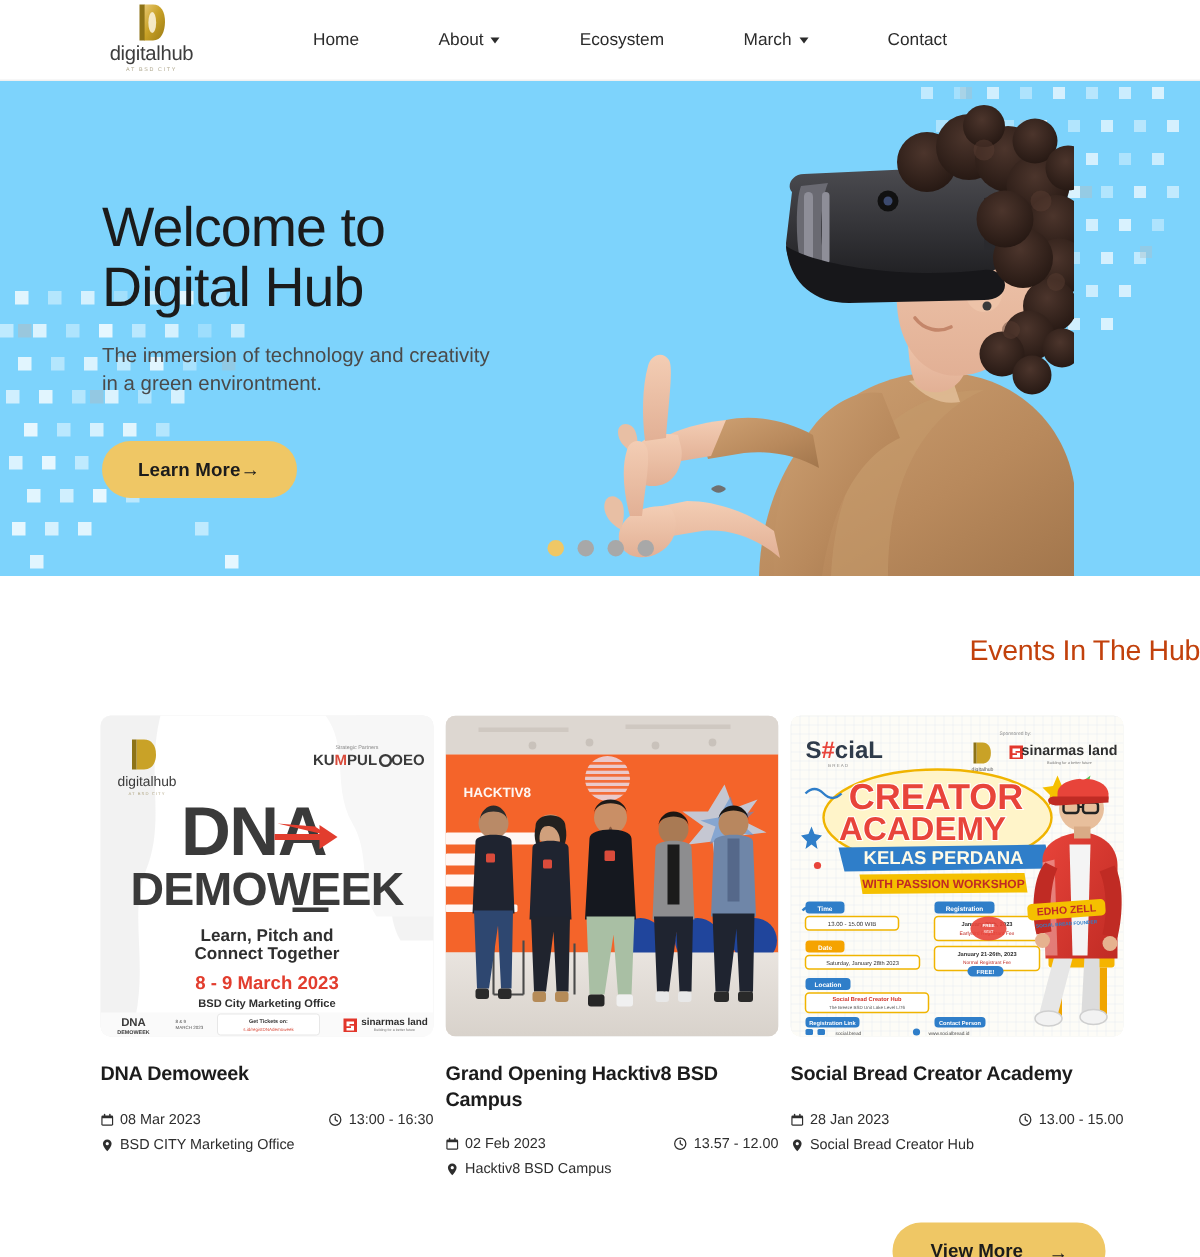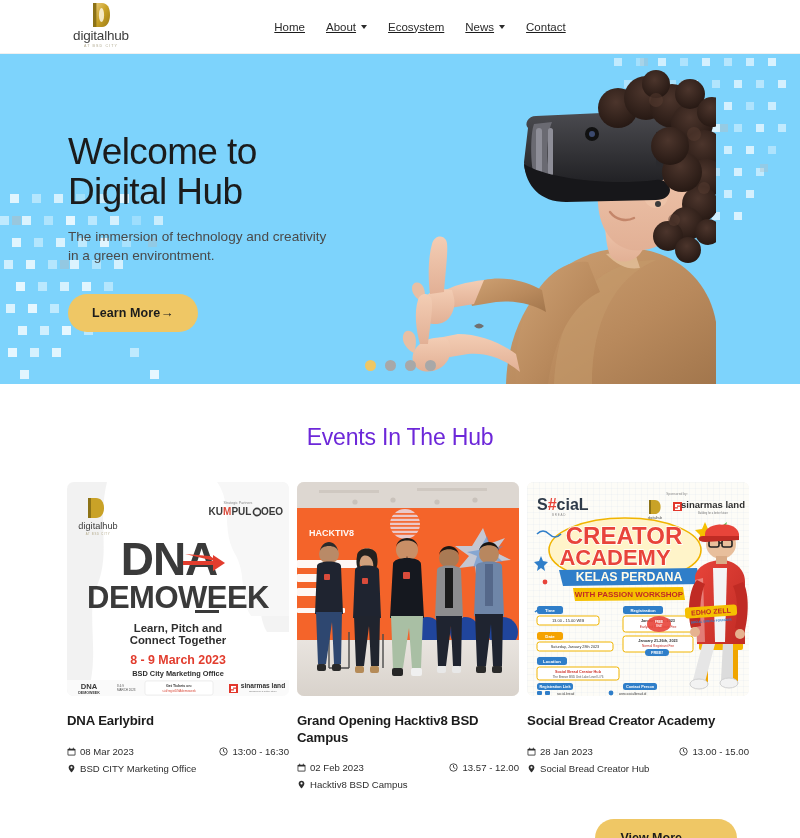--- a/index.html
+++ b/index.html
@@ -49,23 +49,22 @@
     font-size: 3.6px;
     letter-spacing: 1.1px;
     color: #b0a98f;
     margin-top: 1px;
     text-transform: uppercase;
   }
   .main-nav {
     margin: 0 auto;
     display: flex;
     align-items: center;
-    gap: 21px;
+    gap: 53px;
     padding-left: 40px;
-    text-decoration: underline;
   }
   .nav-link {
     font-size: 11.5px;
     color: #2b2b2b;
     text-decoration: none;
     display: inline-flex;
     align-items: center;
     gap: 5px;
     white-space: nowrap;
   }
@@ -163,24 +162,24 @@
     padding: 0;
   }
   .dot.is-active { background: #efc765; }
 
   
   .events {
     background: #ffffff;
     padding-top: 40px;
   }
   .events-title {
-    text-align: center;
-    font-size: 23px;
+    text-align: right;
+    font-size: 19px;
     font-weight: 400;
-    color: #6d28d9;
+    color: #c2410c;
     letter-spacing: -0.2px;
   }
   .events-grid {
     display: flex;
     gap: 8px;
     padding: 31px 62px 0 67px;
     align-items: flex-start;
   }
   .event-card {
     width: 222px;
@@ -273,21 +272,21 @@
       <span>Home</span>
     </a>
     <a class="nav-link" href="#">
       <span>About</span>
       <i class="caret"></i>
     </a>
     <a class="nav-link" href="#">
       <span>Ecosystem</span>
     </a>
     <a class="nav-link" href="#">
-      <span>News</span>
+      <span>March</span>
       <i class="caret"></i>
     </a>
     <a class="nav-link" href="#">
       <span>Contact</span>
     </a>
   </nav>
 </header>
 
 <section class="hero">
 
@@ -572,21 +571,21 @@
           <text x="112" y="205" font-family="Liberation Sans, sans-serif" font-size="3.6" font-weight="bold" fill="#333" text-anchor="middle">Get Tickets on:</text>
           <text x="112" y="210" font-family="Liberation Sans, sans-serif" font-size="3" fill="#d94b3b" text-anchor="middle">s.id/registDNAdemoweek</text>
           <g>
             <rect x="162" y="202" width="9" height="9" fill="#e2362b"></rect>
             <path d="M164 204 h5 v1.6 h-3 v1.2 h3 v3.2 h-5 v-1.6 h3 v-1.2 h-3 z" fill="#fff"></path>
             <text x="196" y="206" font-family="Liberation Sans, sans-serif" font-size="6.6" font-weight="bold" fill="#2f2f2f" text-anchor="middle">sinarmas land</text>
             <text x="196" y="210" font-family="Liberation Sans, sans-serif" font-size="2.4" fill="#7a7a7a" text-anchor="middle">Building for a better future</text>
           </g>
         </svg>
       </div>
-      <h3 class="event-name">DNA Earlybird</h3>
+      <h3 class="event-name">DNA Demoweek</h3>
       <div class="event-meta-row">
         <span class="meta-item">
           <svg class="mini-icon" viewBox="0 0 16 16">
             <rect x="1" y="3" width="14" height="12" rx="1.6" fill="#2e2e2e"></rect>
             <rect x="2.4" y="6.2" width="11.2" height="7.4" fill="#fff"></rect>
             <rect x="4" y="1" width="1.7" height="3.4" rx=".8" fill="#2e2e2e"></rect>
             <rect x="10.3" y="1" width="1.7" height="3.4" rx=".8" fill="#2e2e2e"></rect>
           </svg>
           <span>08 Mar 2023</span>
         </span>

